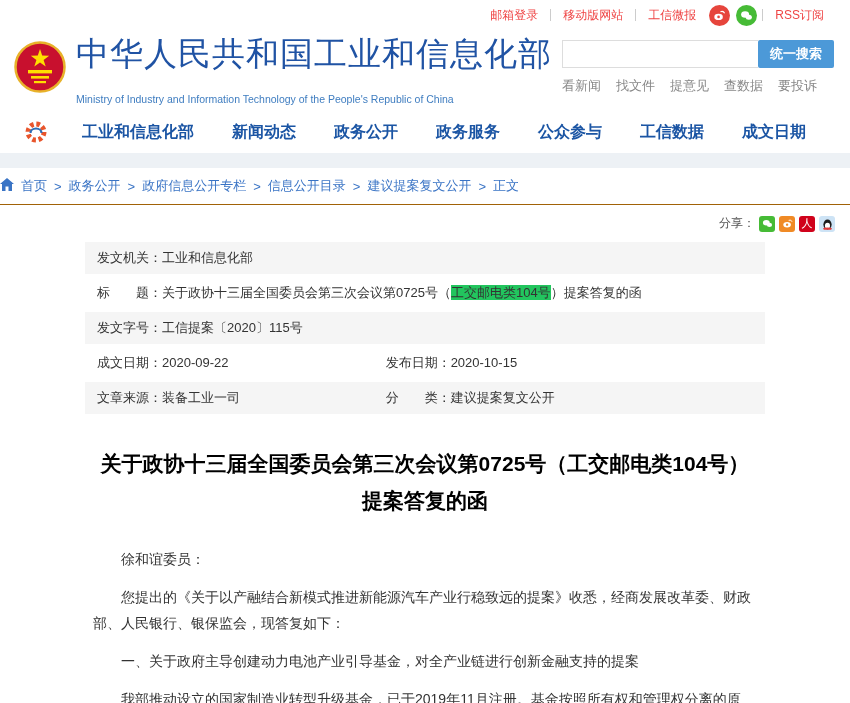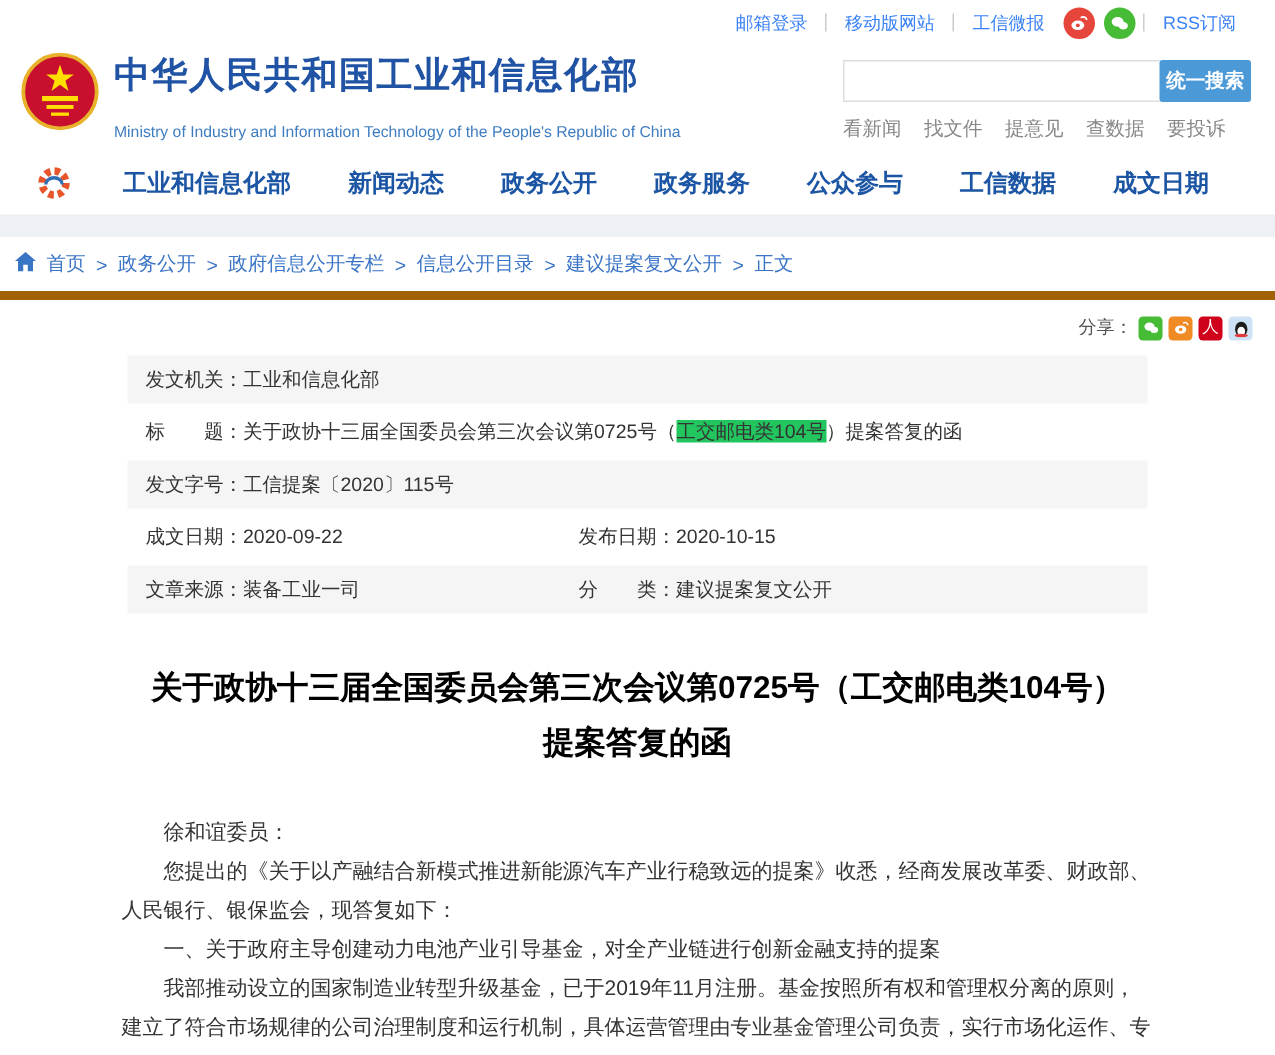--- a/index.html
+++ b/index.html
@@ -2,69 +2,69 @@
 <html><head>
 <meta charset="utf-8">
 <style>
   * { box-sizing: border-box; margin: 0; padding: 0; }
   html,body { width: 850px; height: 703px; overflow: hidden; background: #fff;
     font-family: "Liberation Sans", "DejaVu Sans", sans-serif; }
 
   
   .topbar { height: 30px; display: flex; justify-content: flex-end; align-items: center;
     padding-right: 16px; font-size: 12px; color: #555; }
-  .topbar .tlink { margin: 0 10px; cursor: pointer; color: #3b82f6; text-align: center; }
+  .topbar .tlink { margin: 0 10px; cursor: pointer; color: #ef4444; text-align: center; }
   .topbar .tdiv { border-left: 1px solid #ccc; height: 12px; margin: 0 2px; }
   .cicon { width: 21px; height: 21px; border-radius: 50%; display: inline-flex;
     align-items: center; justify-content: center; margin: 0 3px; }
 
   
   .header { display: flex; justify-content: space-between; padding: 2px 16px 10px 14px; }
   .brand { display: flex; align-items: center; gap: 10px; }
-  .brand-text .cn { font-size: 24px; font-weight: bold; color: #2053a4; letter-spacing: 1px; }
+  .brand-text .cn { font-size: 33px; font-weight: normal; color: #2053a4; letter-spacing: 1px; }
   .brand-text .en { font-size: 10.5px; color: #3f7dc0; margin-top: 16px; }
   .search-area { width: 272px; padding-top: 8px; }
   .search-row { display: flex; }
   .search-input { flex: 1; height: 28px; border: 1px solid #ddd; border-right: none;
     padding: 0 8px; font-size: 13px; outline: none; }
-  .search-btn { width: 61px; height: 28px; background: #4c99d8; color: #fff; border: none;
+  .search-btn { width: 76px; height: 28px; background: #4c99d8; color: #fff; border: none;
     font-size: 13px; font-weight: bold; border-radius: 2px; cursor: pointer; }
   .quick-links { display: flex; gap: 15px; margin-top: 9px; font-size: 13px; color: #888; }
   .quick-links span { cursor: pointer; text-align: right; }
 
   
   .nav { display: flex; align-items: center; padding: 5px 0 9px 24px; background: #fff; }
   .nav-logo { margin-right: 34px; display: inline-flex; }
   .nav-item { font-size: 16px; font-weight: bold; color: #1b55a4; margin-right: 38px; cursor: pointer; }
   .band { height: 15px; background: #edf1f5; }
 
   
-  .breadcrumb { display: flex; align-items: center; gap: 7px; padding: 9px 0 9px 10px;
-    font-size: 13px; color: #3a74c5; border-bottom: 6px solid #a16207; }
+  .breadcrumb { display: flex; align-items: center; gap: 7px; padding: 9px 0 9px 0;
+    font-size: 13px; color: #3a74c5; border-bottom: 1px solid #a16207; }
   .breadcrumb .bc-item { cursor: pointer; }
   .breadcrumb .bc-sep { color: #3a74c5; }
 
   
   .content { width: 820px; margin: 0 auto; }
   .share-row { display: flex; justify-content: flex-end; align-items: center; gap: 4px;
     font-size: 12px; color: #555; margin: 10px 0 10px; }
   .sicon { width: 16px; height: 16px; border-radius: 3px; display: inline-flex;
     align-items: center; justify-content: center; cursor: pointer; font-size: 11px;
     color: #fff; line-height: 1; }
 
   .meta-table { width: 680px; margin: 0 auto; font-size: 13px; color: #333; }
   .meta-row { display: flex; padding: 7px 12px; margin-bottom: 3px; background: #fff; }
   .meta-row.gray { background: #f5f5f5; }
   .meta-cell.first { width: 44%; }
   .meta-label { color: #333; }
 
   .article { width: 688px; margin: 0 auto; }
   .article-title { font-size: 21px; font-weight: bold; color: #000; text-align: center;
     line-height: 1.75; margin: 32px 18px 26px; }
-  .article-body p { font-size: 14px; color: #333; line-height: 1.86; text-indent: 2em; margin: 0; }
+  .article-body p { font-size: 14px; color: #333; line-height: 1.86; text-indent: 2em; margin: 12px; }
   .hl { background: #22c55e; }
 </style>
 </head>
 <body>
 
 <div class="topbar">
   <span class="tlink">邮箱登录</span>
   <span class="tdiv"></span>
   <span class="tlink">移动版网站</span>
   <span class="tdiv"></span>

